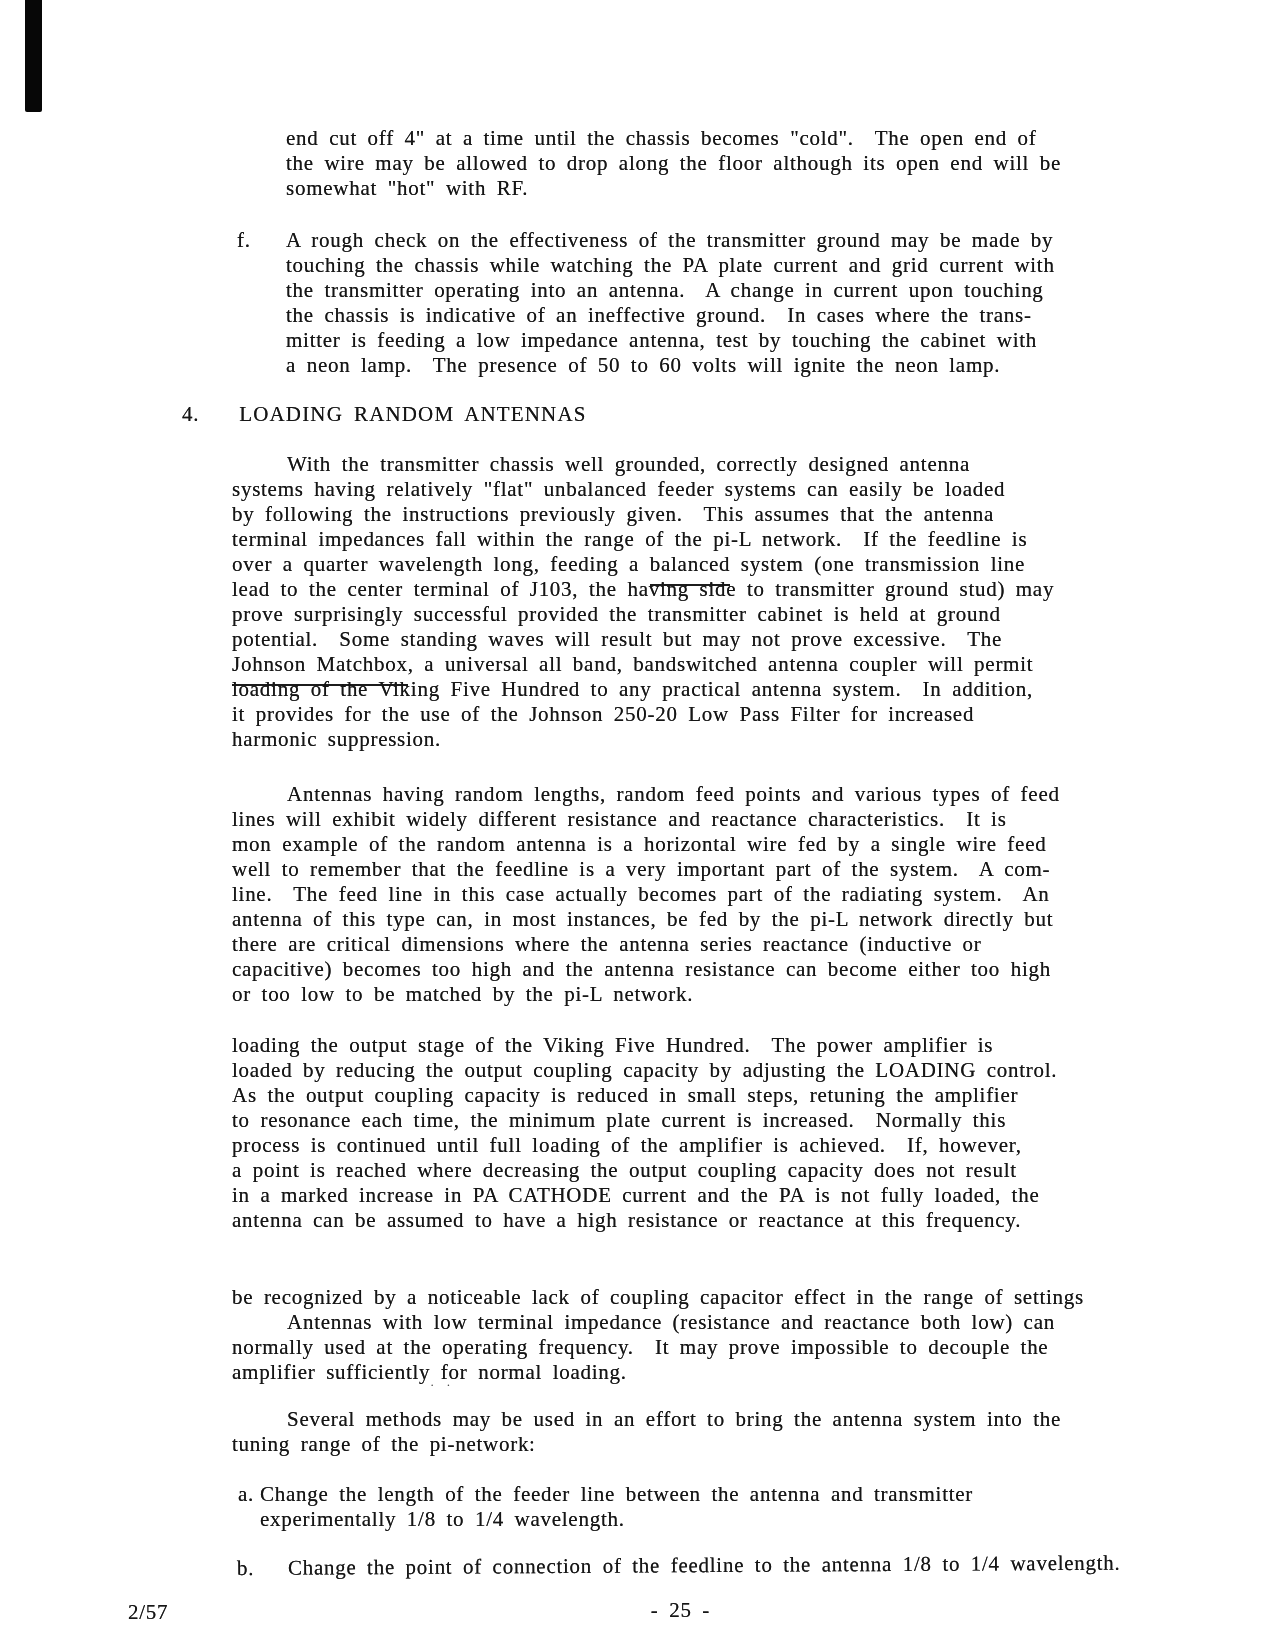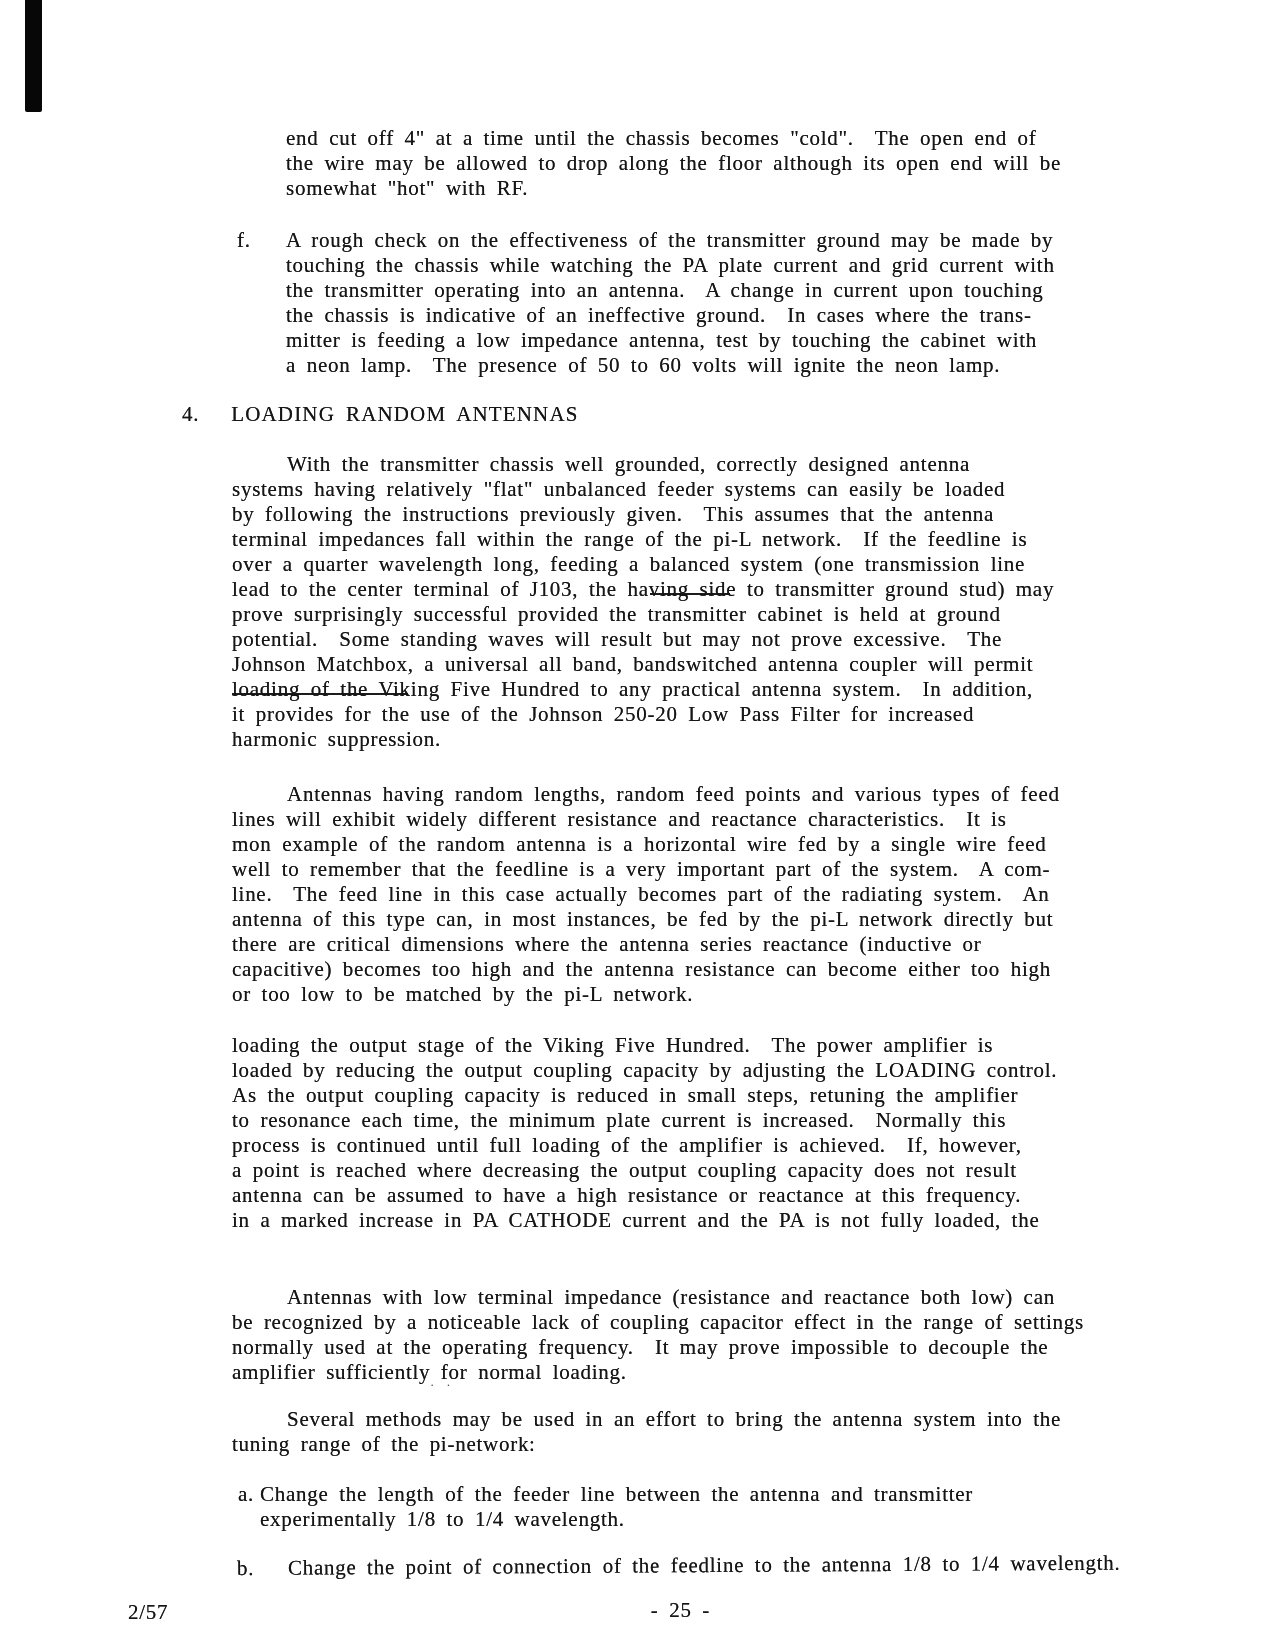--- a/index.html
+++ b/index.html
@@ -15,30 +15,30 @@
     color: #161616;
     letter-spacing: 0.035em;
     word-spacing: 0.22em;
     text-shadow: 0 0 0.5px rgba(10,10,10,0.75);
   }
   .ln { white-space: pre; }
   .block { position: absolute; }
   .ind { padding-left: 55px; }
   .marker { position: absolute; left: 0; top: 0; }
   .item-lines { margin-left: 49px; }
-  .u-underline { border-bottom: 2.5px solid #1c1c1c; padding-bottom: 17px; }
+  .u-underline { border-bottom: 2.5px solid #1c1c1c; padding-bottom: 8px; }
   .scan-bar {
     position: absolute;
     left: 25px; top: 0;
     width: 17px; height: 112px;
     background: #070707;
     border-radius: 0 0 2px 2px;
   }
   .heading-number { display: inline-block; }
-  .heading-title { display: inline-block; margin-left: 32px; letter-spacing: 0.055em; }
+  .heading-title { display: inline-block; margin-left: 40px; letter-spacing: 0.055em; }
   .footer-left { position: absolute; left: 128px; top: 1600px; }
   .footer-center { position: absolute; left: 540px; top: 1598px; width: 170px; text-align: right; }
   .item-b-block { transform: rotate(-0.35deg); transform-origin: left bottom; }
   .speck { position: absolute; color: #4a4a4a; font-size: 13px; letter-spacing: 2px; text-shadow: none; }
 </style>
 </head>
 <body>
 
 <div class="page">
 
@@ -93,27 +93,27 @@
     <div class="ln">or too low to be matched by the pi-L network.</div>
   </div>
 
   <div class="block" style="left:232px; top:1033px;">
     <div class="ln">loading the output stage of the Viking Five Hundred.  The power amplifier is</div>
     <div class="ln">loaded by reducing the output coupling capacity by adjusting the LOADING control.</div>
     <div class="ln">As the output coupling capacity is reduced in small steps, retuning the amplifier</div>
     <div class="ln">to resonance each time, the minimum plate current is increased.  Normally this</div>
     <div class="ln">process is continued until full loading of the amplifier is achieved.  If, however,</div>
     <div class="ln">a point is reached where decreasing the output coupling capacity does not result</div>
+    <div class="ln">in a marked increase in PA CATHODE current and the PA is not fully loaded, the</div>
     <div class="ln">antenna can be assumed to have a high resistance or reactance at this frequency.</div>
-    <div class="ln">in a marked increase in PA CATHODE current and the PA is not fully loaded, the</div>
   </div>
 
   <div class="block" style="left:232px; top:1285px;">
+    <div class="ln">be recognized by a noticeable lack of coupling capacitor effect in the range of settings</div>
     <div class="ln ind">Antennas with low terminal impedance (resistance and reactance both low) can</div>
-    <div class="ln">be recognized by a noticeable lack of coupling capacitor effect in the range of settings</div>
     <div class="ln">normally used at the operating frequency.  It may prove impossible to decouple the</div>
     <div class="ln">amplifier sufficiently for normal loading.</div>
   </div>
 
   <div class="speck" style="left:430px; top:1372px;">· ·</div>
 
   <div class="block" style="left:232px; top:1407px;">
     <div class="ln ind">Several methods may be used in an effort to bring the antenna system into the</div>
     <div class="ln">tuning range of the pi-network:</div>
   </div>

